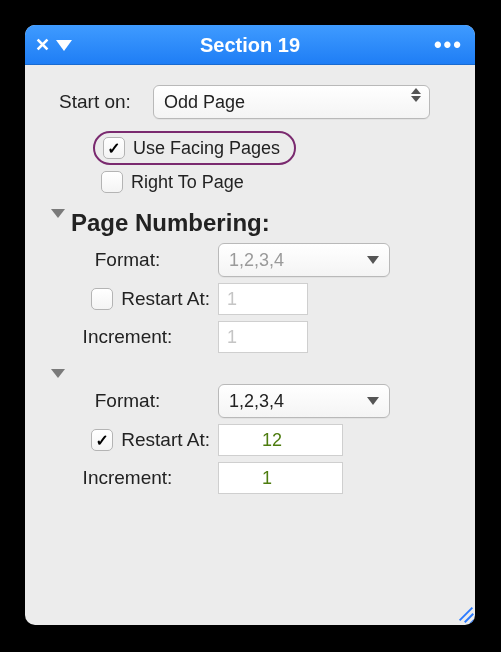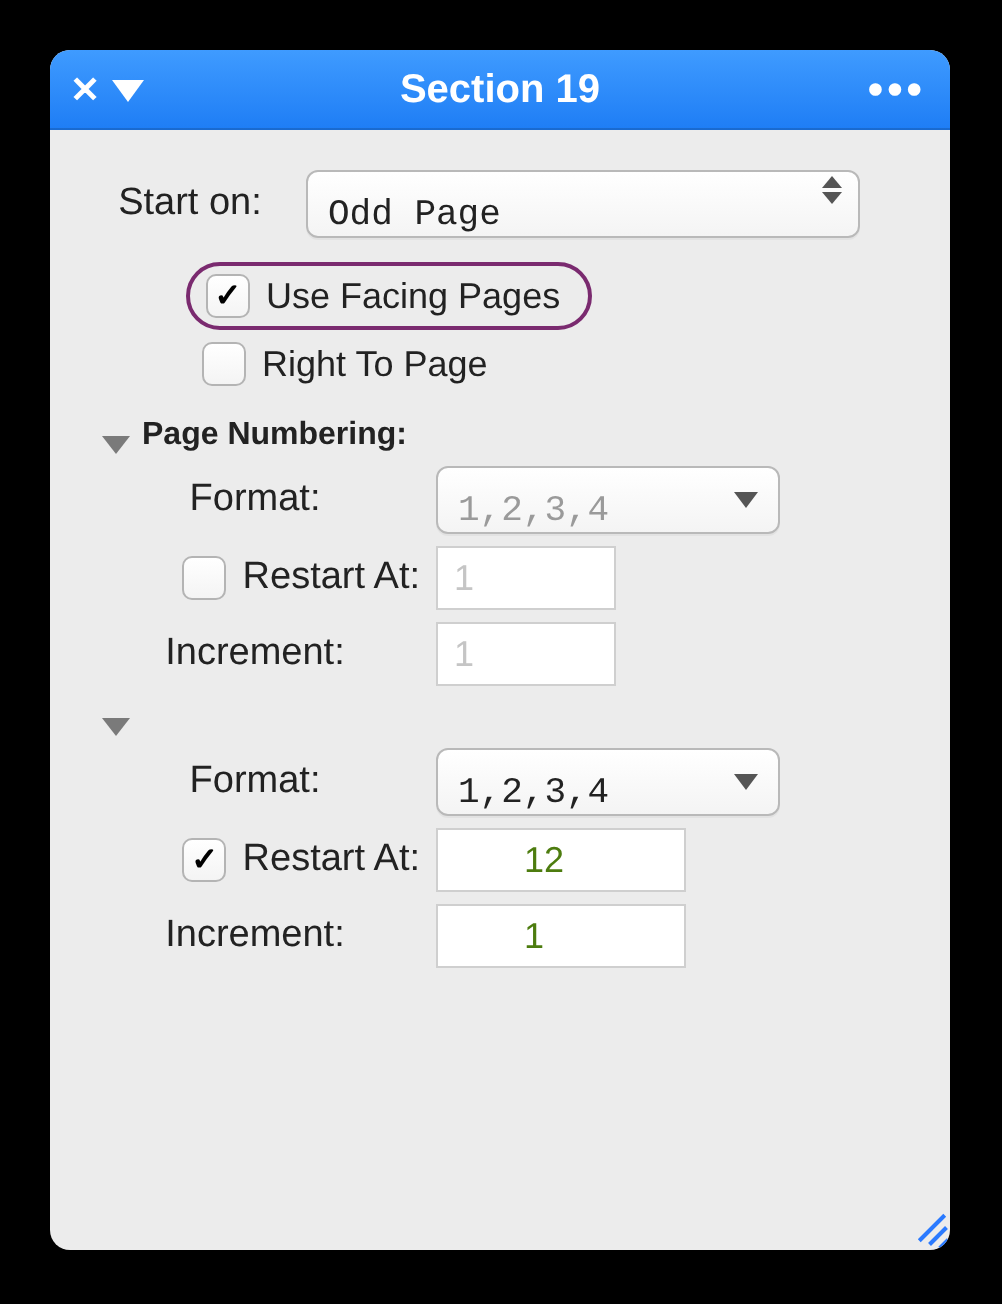--- a/index.html
+++ b/index.html
@@ -87,26 +87,25 @@
     display: flex;
     align-items: center;
   }
   .popup {
     width: 255px;
     height: 32px;
     background: linear-gradient(#fff, #f4f4f4);
     border: 1px solid #b9b9b9;
     border-radius: 6px;
     display: flex;
-    align-items: flex-end;
+    align-items: center;
     padding: 0 10px;
     position: relative;
     box-shadow: 0 1px 0 rgba(0,0,0,0.04);
     cursor: pointer;
-    font-family: Liberation Mono, monospace;
   }
   .popup.small { width: 150px; }
   .popup .arrows-ud {
     position: absolute;
     right: 8px;
     top: 2px;
     display: flex;
     flex-direction: column;
     gap: 2px;
   }
@@ -153,24 +152,24 @@
   .highlight-oval {
     border: 2px solid #7a2a6f;
     border-radius: 18px;
     padding: 4px 14px 4px 8px;
     display: inline-flex;
     align-items: center;
     gap: 8px;
   }
   .group-header {
     display: flex;
-    align-items: flex-end;
+    align-items: flex-start;
     gap: 6px;
     font-weight: 700;
-    font-size: 16px;
+    font-size: 24px;
     margin: 16px 0 6px 6px;
     cursor: pointer;
   }
   .disclosure {
     width: 0; height: 0;
     border-left: 7px solid transparent;
     border-right: 7px solid transparent;
     border-top: 9px solid #7a7a7a;
   }
   .numfield {

